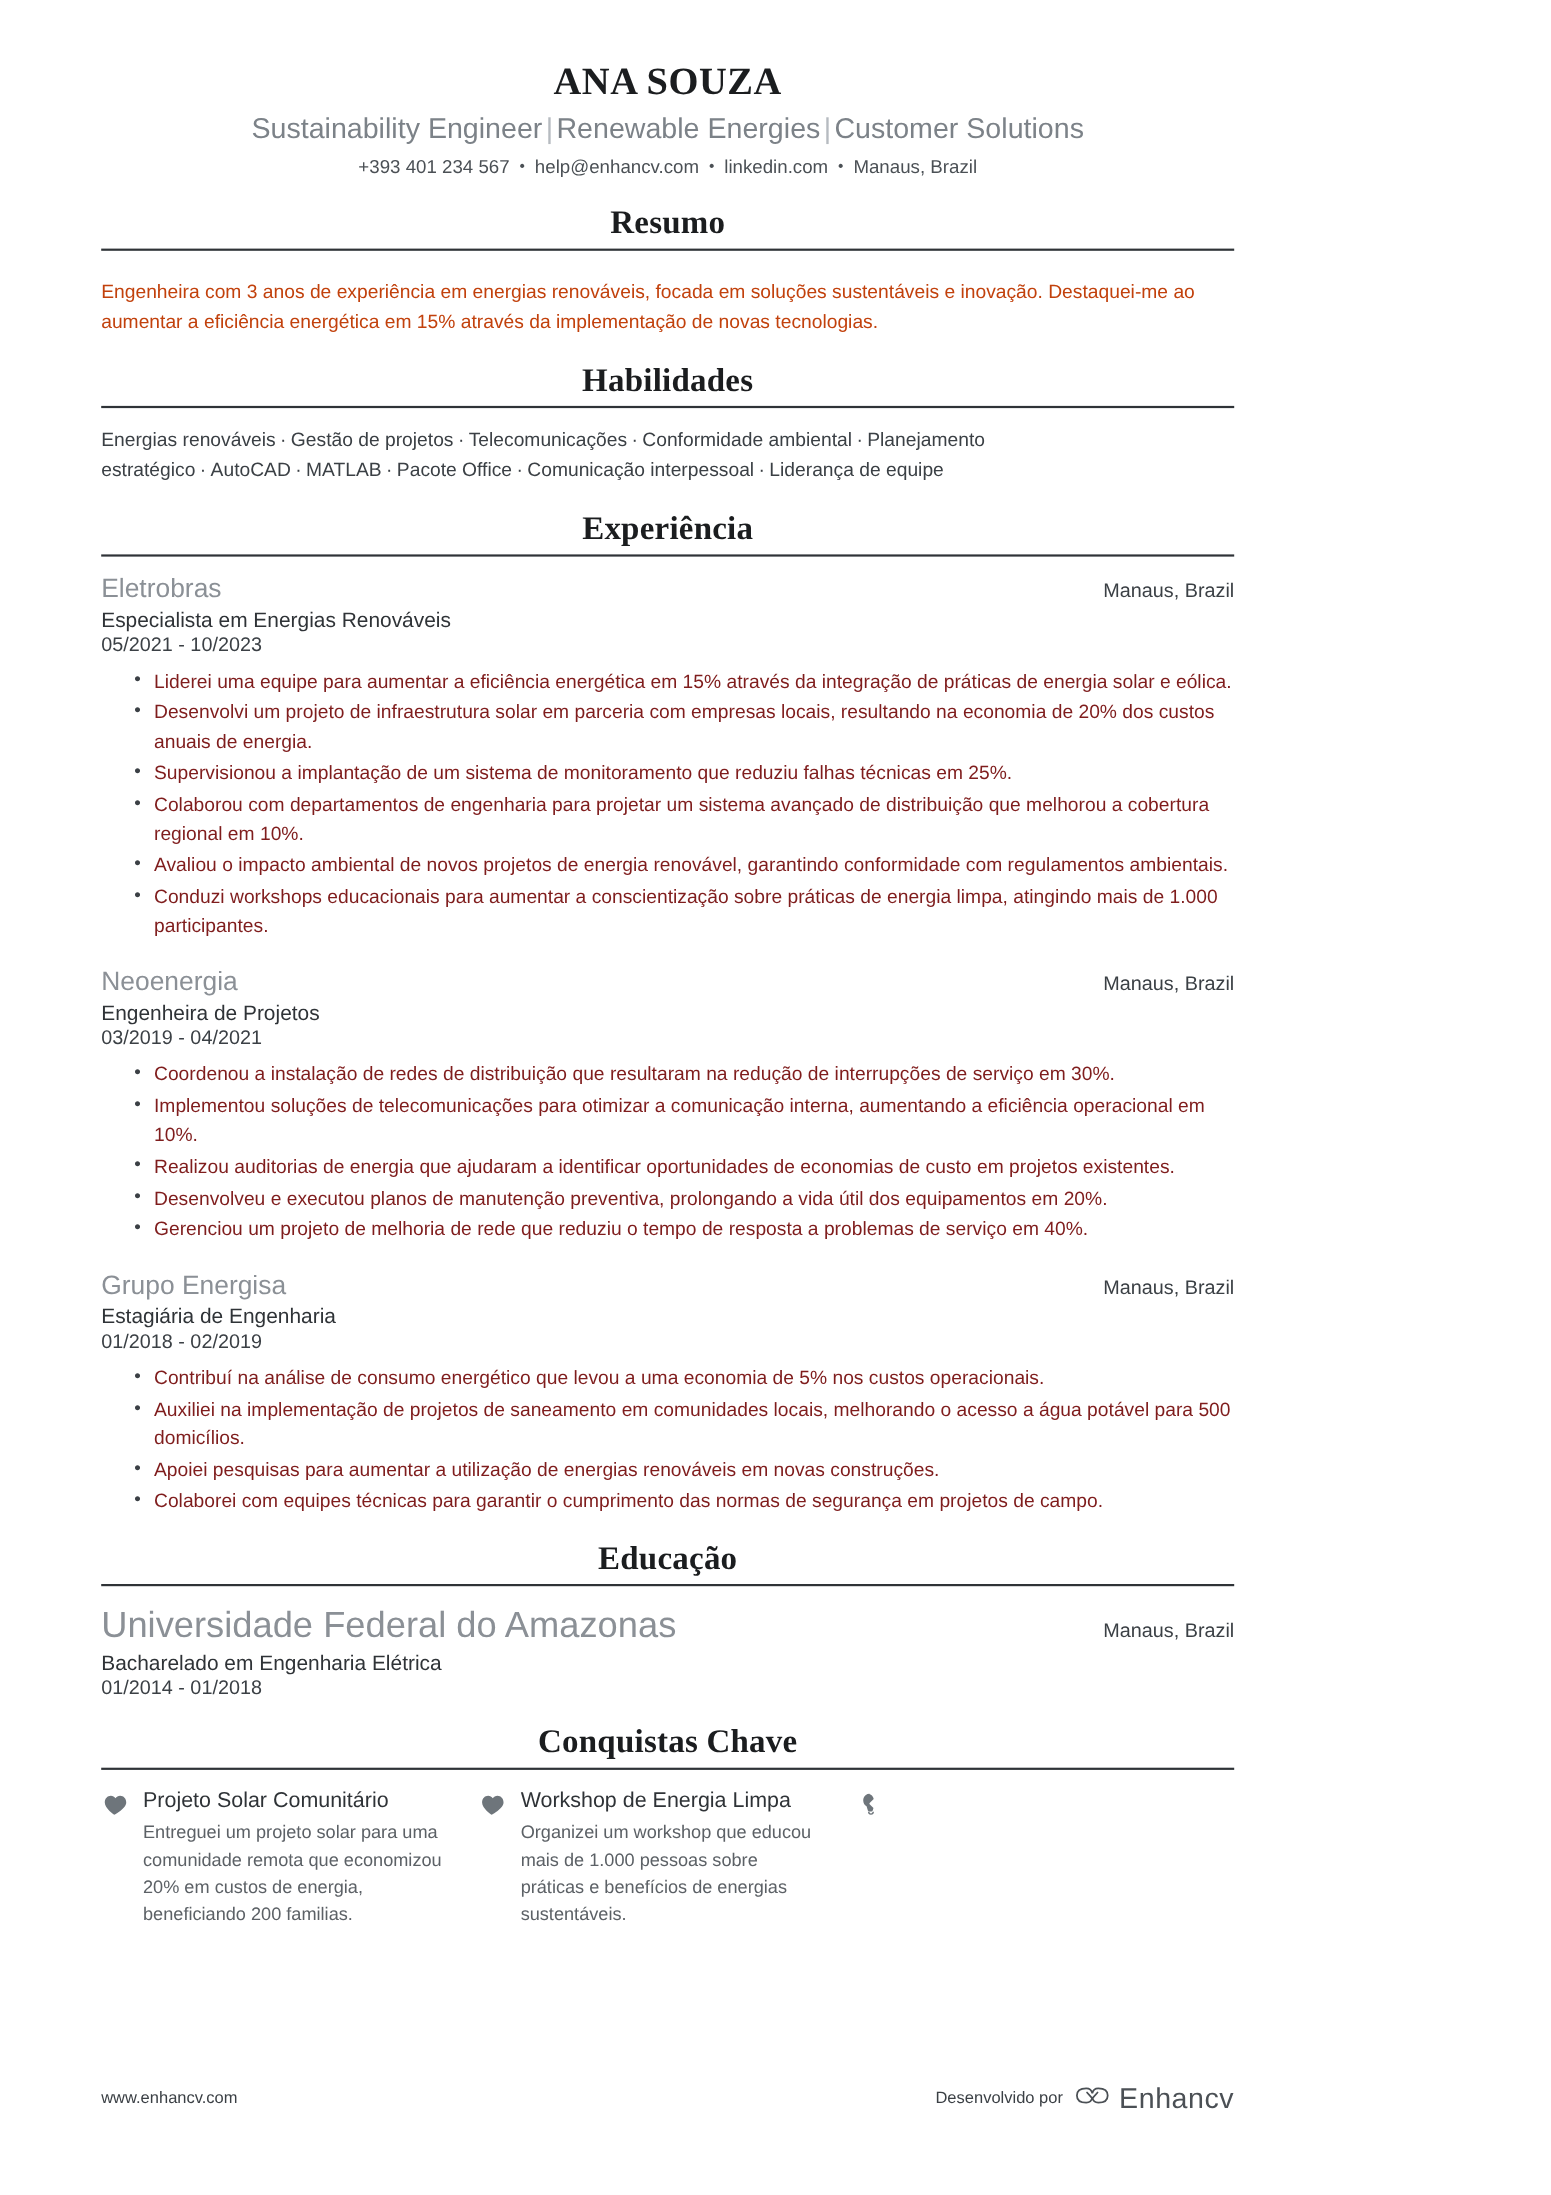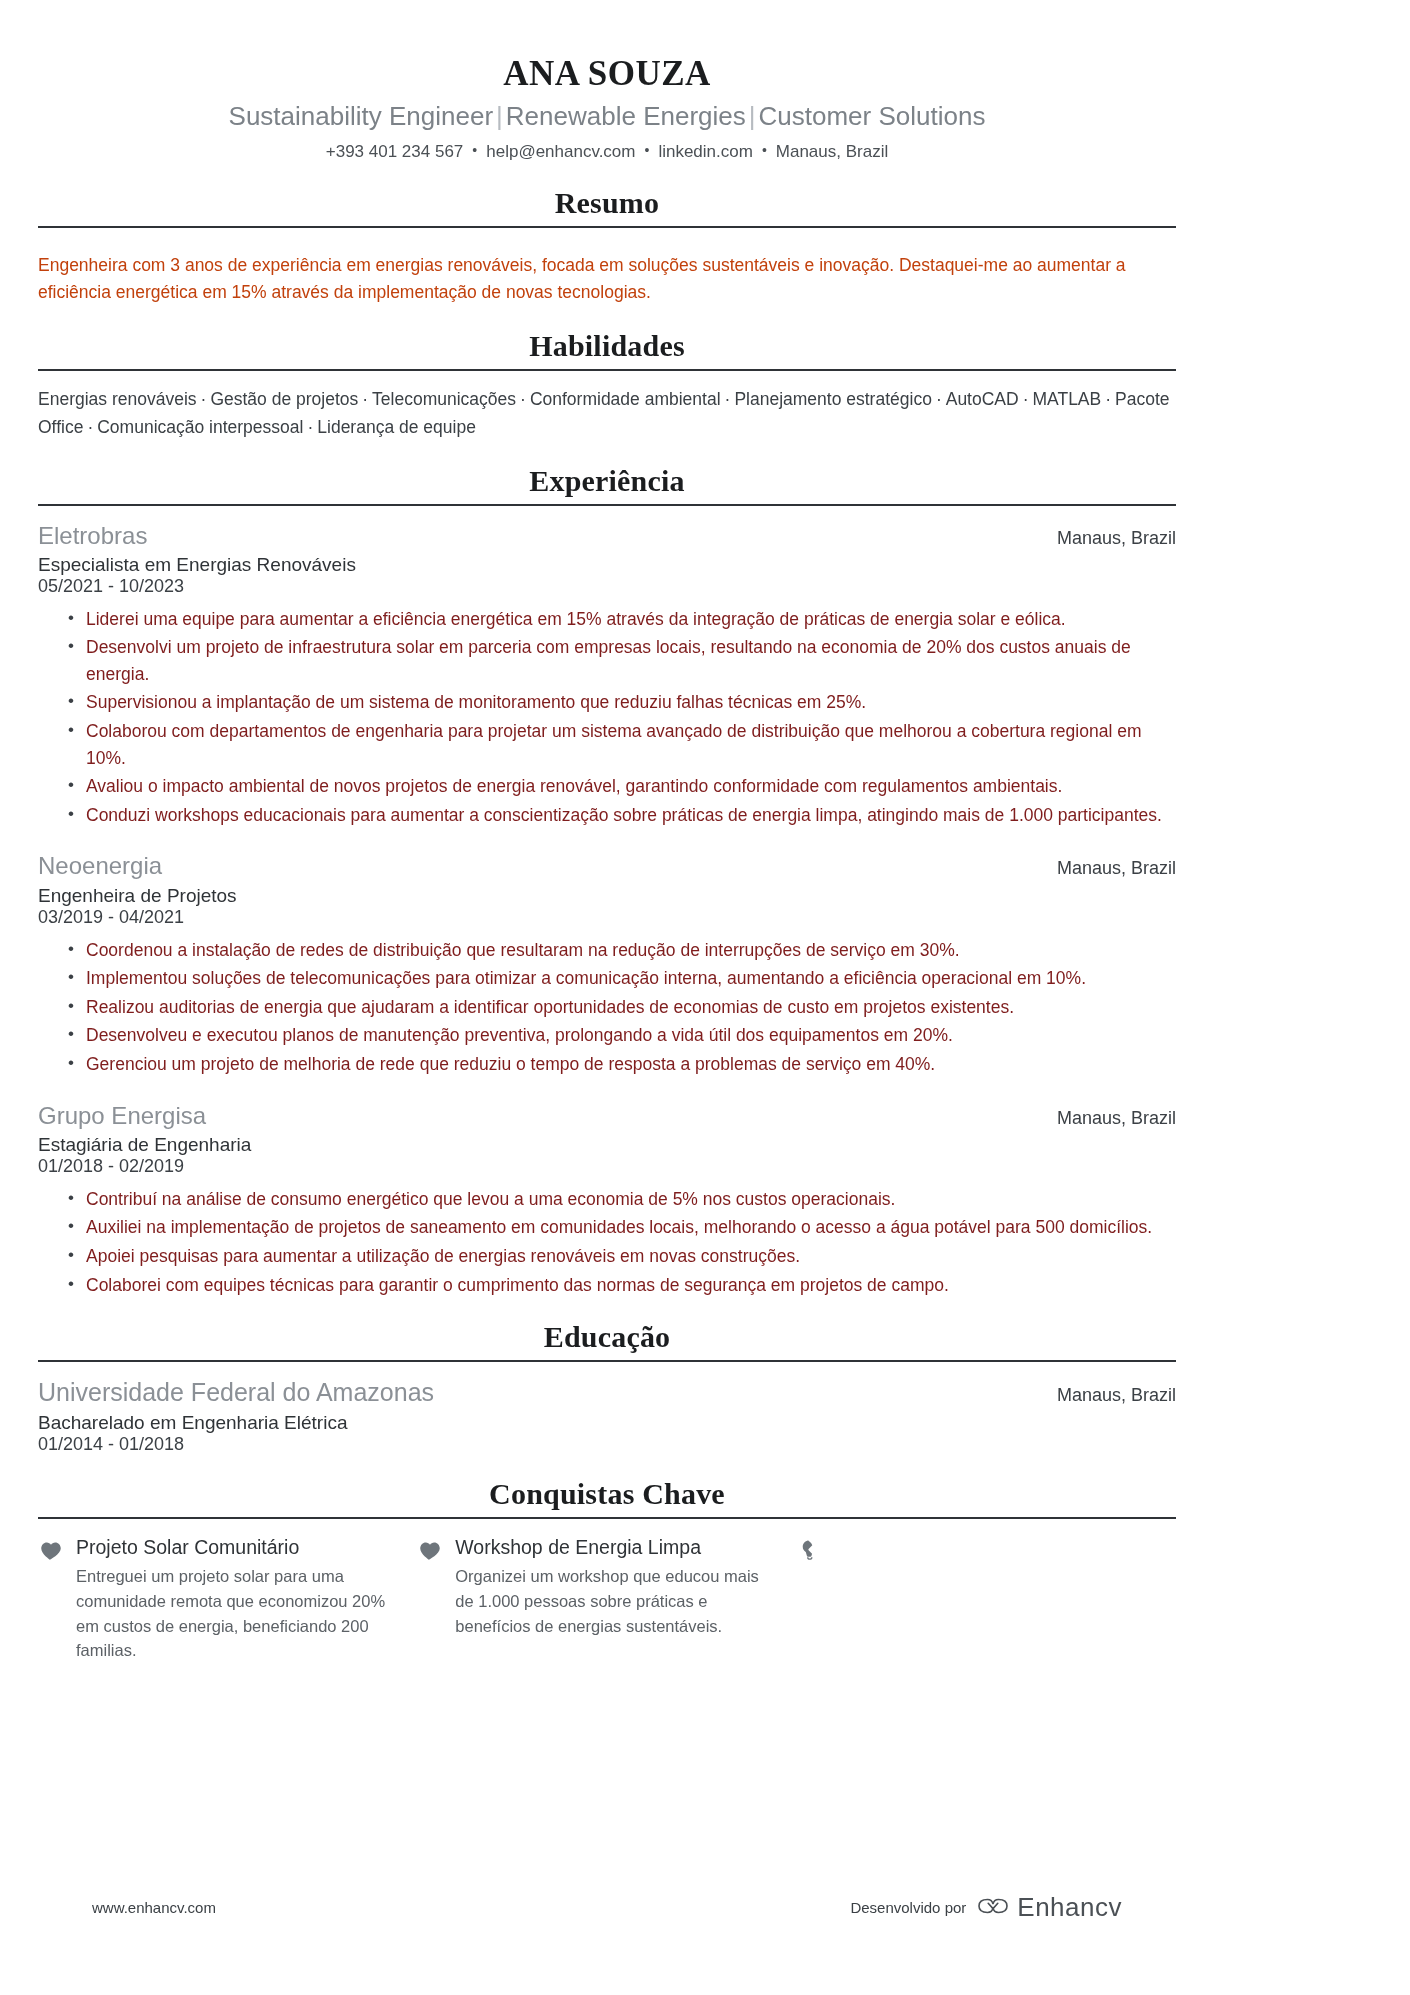--- a/index.html
+++ b/index.html
@@ -13,21 +13,21 @@
     height: 1995px;
     font-family: "Liberation Sans", sans-serif;
     color: #2f3337;
     position: relative;
     overflow: hidden;
   }
 
   .page {
     width: 1214px;
     height: 1995px;
-    padding: 0 38px;
+    padding: 0 92px;
     position: relative;
   }
 
   
   .header { padding-top: 54px; text-align: center; }
   .cv-name {
     font-family: "Liberation Serif", serif;
     font-weight: bold;
     font-size: 35px;
     letter-spacing: 0.5px;
@@ -143,21 +143,21 @@
   ul.bullets li::before {
     content: "•";
     position: absolute;
     left: 0;
     top: -1px;
     color: #3b4045;
     font-size: 17px;
   }
 
   
-  .edu-entry .org { font-size: 25px; }
+  .edu-entry .org { font-size: 33px; }
 
   
   .achievements {
     display: flex;
     gap: 0;
     padding-top: 16px;
   }
   .achv {
     width: 33.33%;
     padding-right: 30px;

